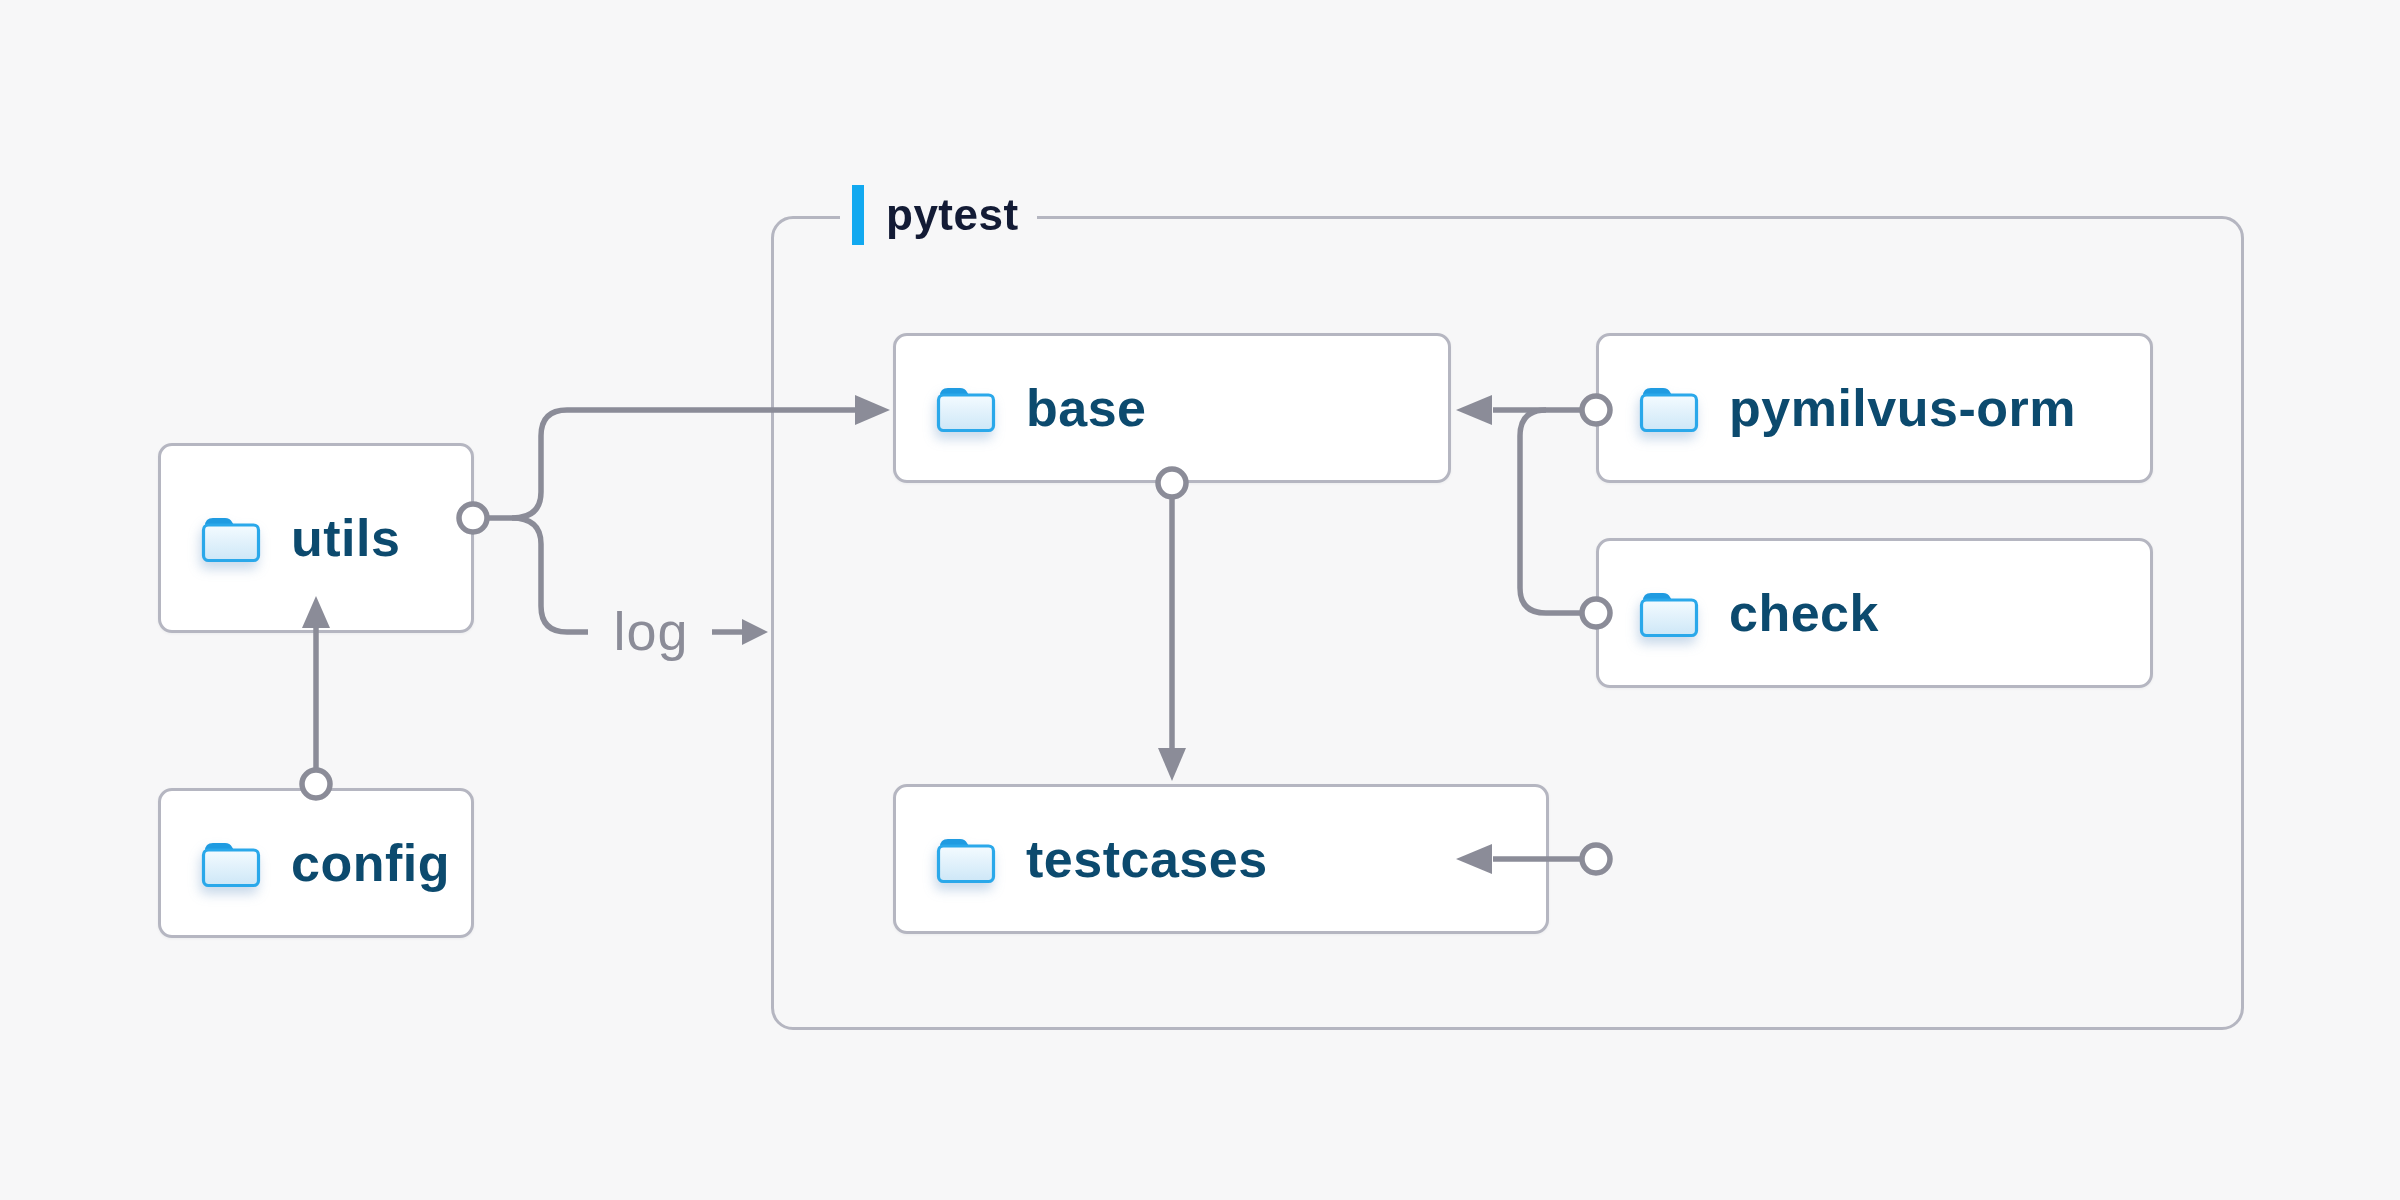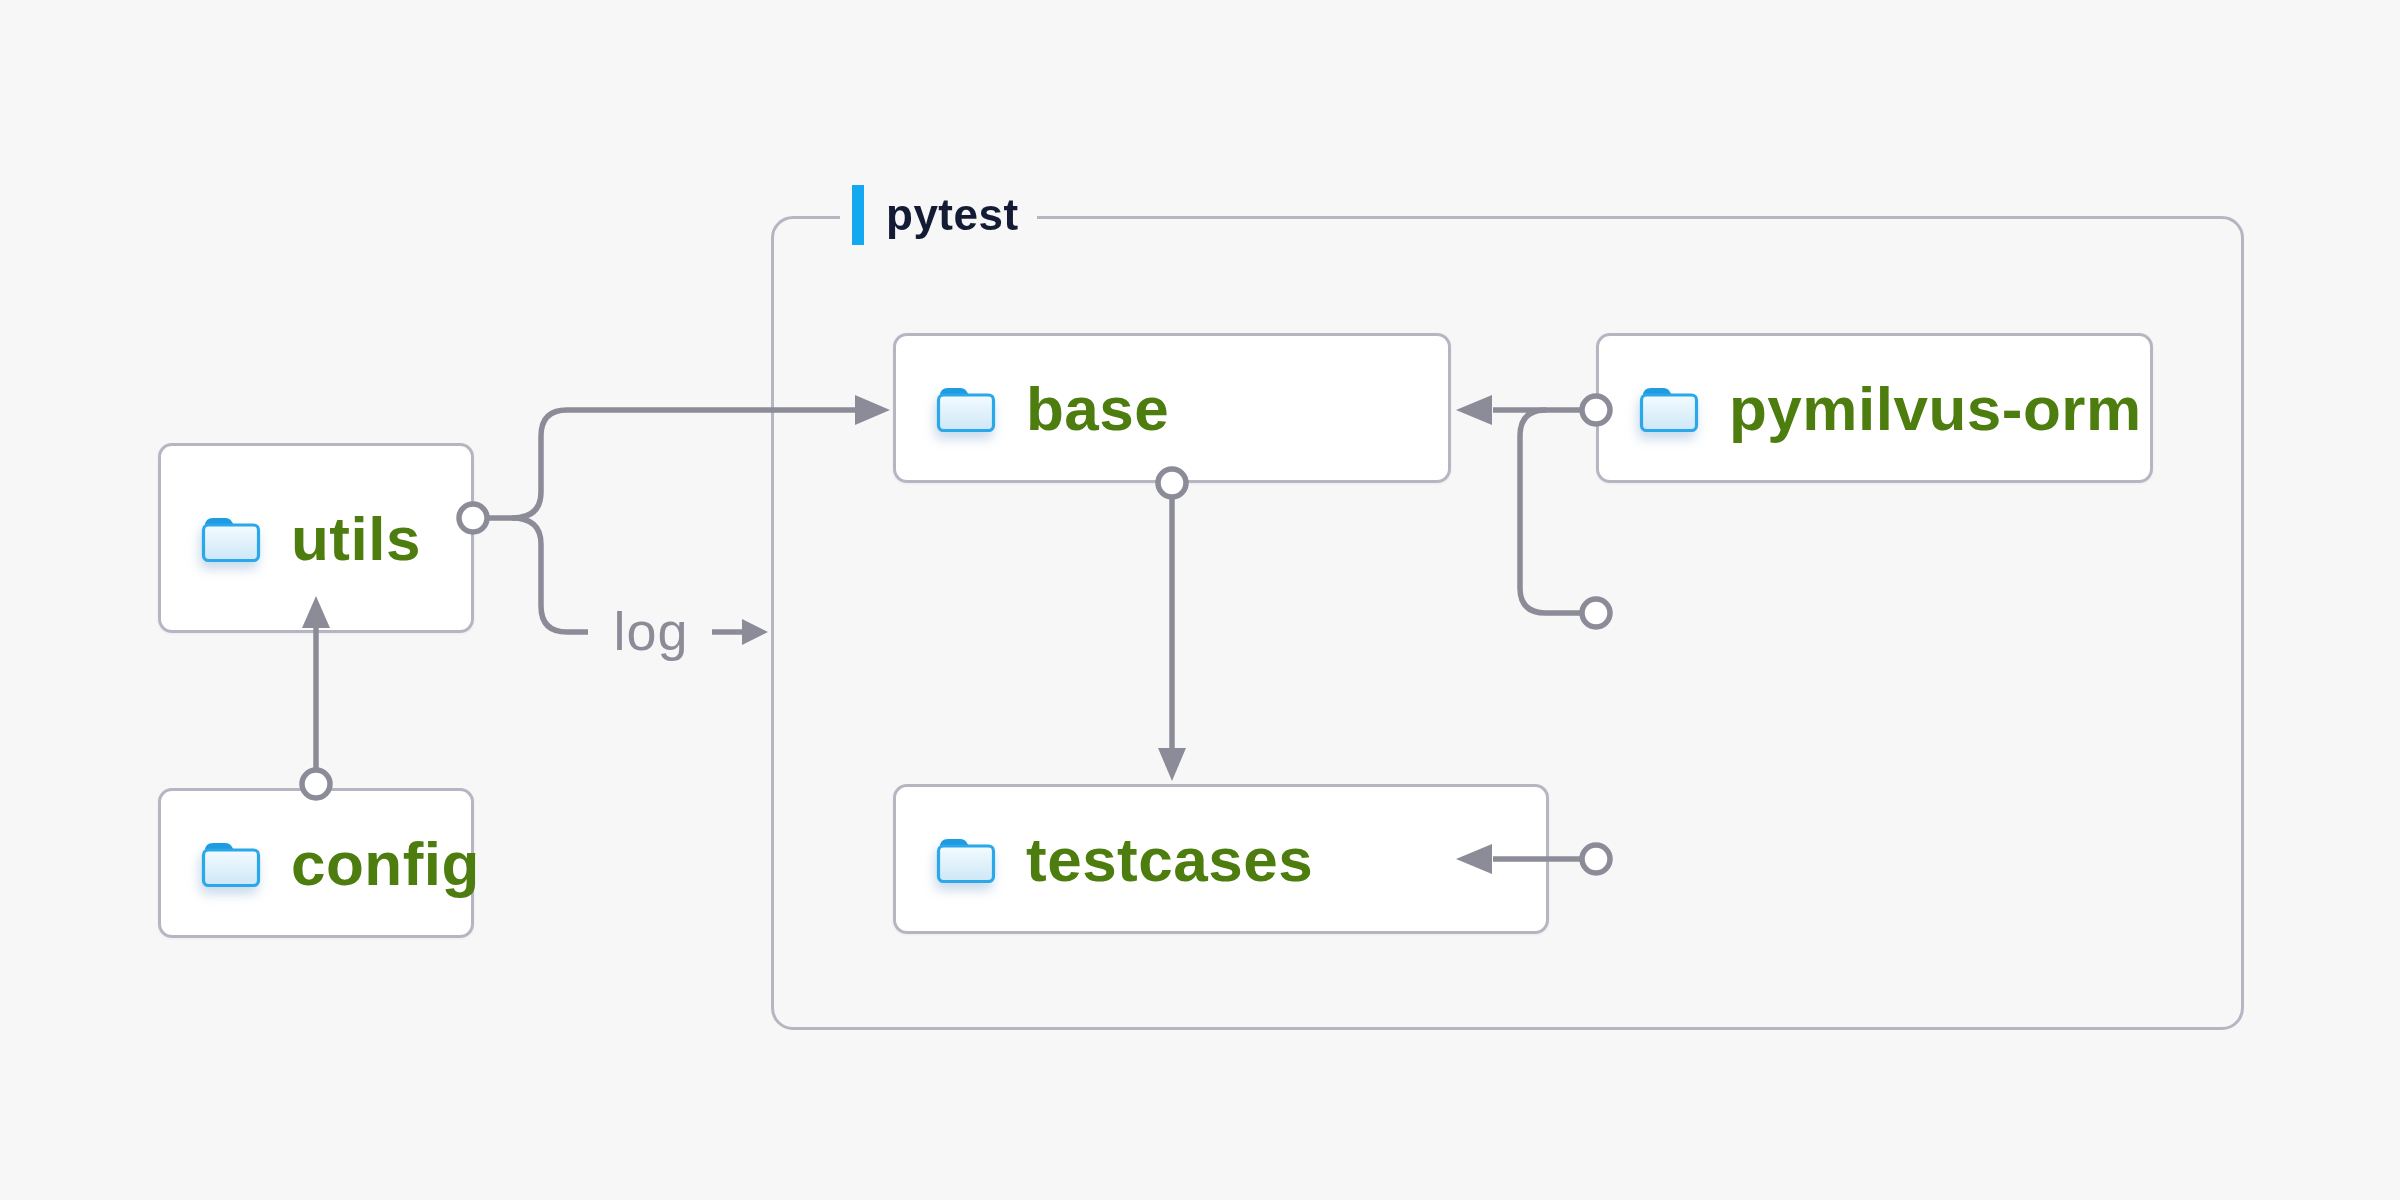--- a/index.html
+++ b/index.html
@@ -61,23 +61,23 @@
     border-radius: 14px;
     box-sizing: border-box;
     display: flex;
     align-items: center;
     padding-left: 38px;
     gap: 28px;
     z-index: 2;
     box-shadow: 0 1px 3px rgba(20,30,60,0.05);
   }
   .node .node-label {
-    font-size: 62px;
+    font-size: 52px;
     font-weight: 700;
-    color: #4d7c0f;
+    color: #0c4a6e;
     letter-spacing: 0.5px;
     white-space: nowrap;
     text-align: center;
   }
   .folder {
     width: 64px;
     height: 52px;
     flex: 0 0 auto;
     filter: drop-shadow(-2px 7px 6px rgba(60,120,180,0.28));
   }
@@ -199,15 +199,22 @@
   </div>
 
   <div class="node" id="node-pymilvus">
     <svg class="folder" viewBox="0 0 64 52">
       <path d="M6,14 Q6,6 14,6 H26 Q31,6 33,10 L36,15 H6 Z" fill="#1f9be1"></path>
       <rect x="4.5" y="13" width="55" height="35.5" rx="5" fill="url(#folder-body-grad)" stroke="#2aa8ea" stroke-width="3.2"></rect>
     </svg>
     <span class="node-label">pymilvus-orm</span>
   </div>
 
+  <div class="node" id="node-check">
+    <svg class="folder" viewBox="0 0 64 52">
+      <path d="M6,14 Q6,6 14,6 H26 Q31,6 33,10 L36,15 H6 Z" fill="#1f9be1"></path>
+      <rect x="4.5" y="13" width="55" height="35.5" rx="5" fill="url(#folder-body-grad)" stroke="#2aa8ea" stroke-width="3.2"></rect>
+    </svg>
+    <span class="node-label">check</span>
+  </div>
 
 
 </div>
 
 </body></html>

